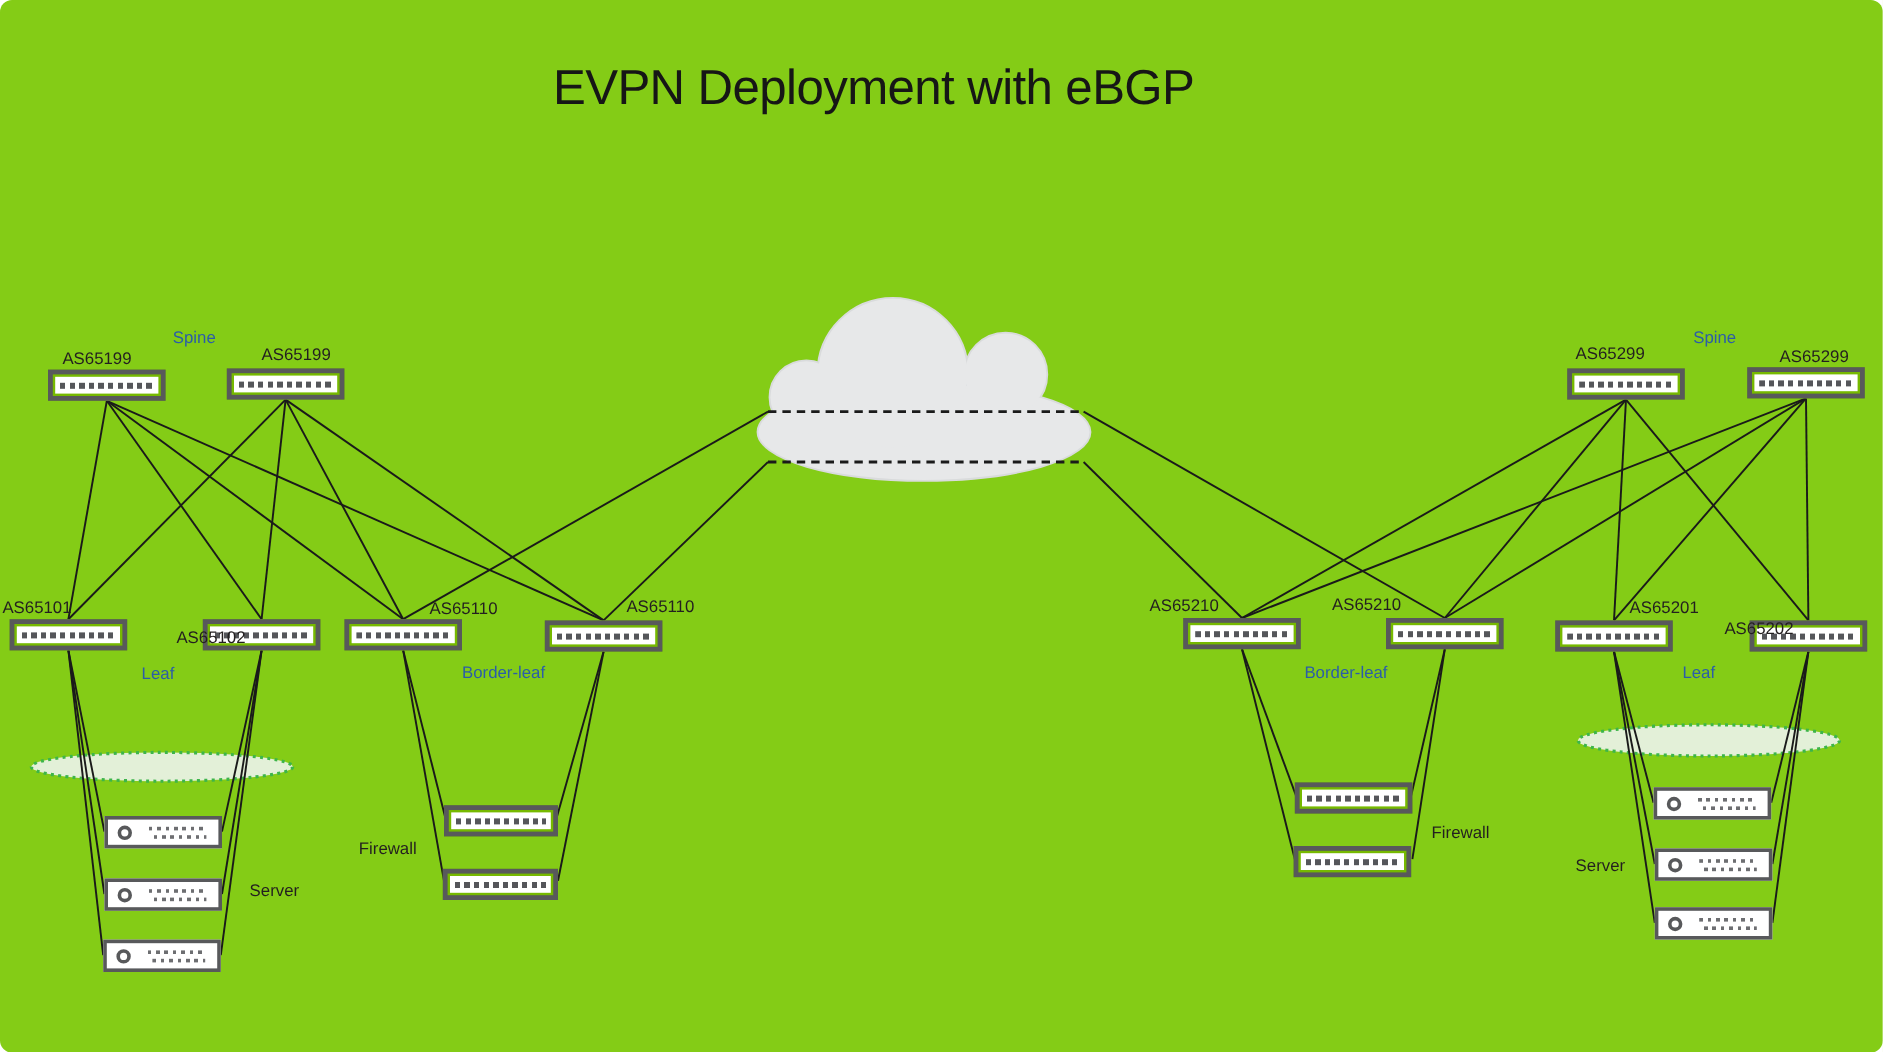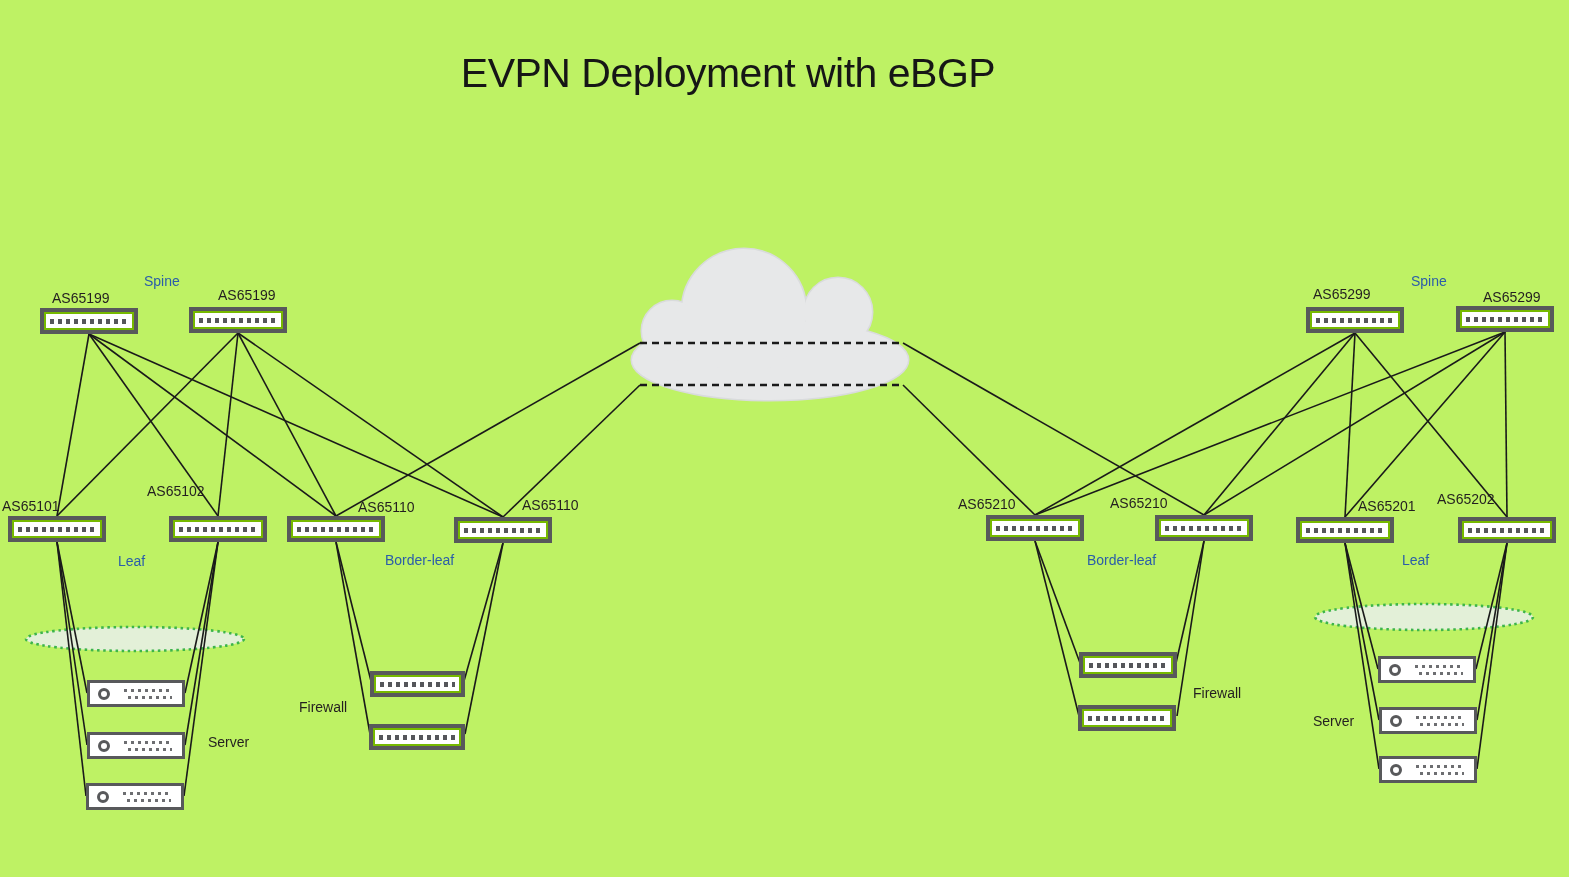--- a/index.html
+++ b/index.html
@@ -1,18 +1,19 @@
 <!DOCTYPE html>
 <html><head>
 <meta charset="utf-8">
 <style>
   html,body{margin:0;padding:0;background:#fff;}
   .canvas{
-    position:relative;width:1569px;height:877px;background:#bef264;overflow:hidden;
+    position:relative;width:1569px;height:877px;background:#84cc16;overflow:hidden;
     font-family:"Liberation Sans", sans-serif;
+    border-radius:10px;
   }
   .title{
     position:absolute;left:728px;top:50px;transform:translateX(-50%);
     font-size:41px;font-weight:500;color:#161616;white-space:nowrap;letter-spacing:-0.5px;
   }
   svg.layer{position:absolute;left:0;top:0;}
   .lbl{
     position:absolute;font-size:14px;color:#231f20;white-space:nowrap;line-height:14px;
   }
   .lbl.blue{color:#2b5da9;}
@@ -250,33 +251,33 @@
     </div>
   <div class="server" style="left:1379px;top:756px">
       <div class="server-led"></div>
       <div class="server-vents"></div>
     </div>
 
   <div class="lbl blue" style="left:144px;top:274px">Spine</div>
   <div class="lbl" style="left:52px;top:291px">AS65199</div>
   <div class="lbl" style="left:218px;top:288px">AS65199</div>
   <div class="lbl" style="left:2px;top:499px">AS65101</div>
-  <div class="lbl" style="left:147px;top:484px">AS65102</div>
+  <div class="lbl" style="left:147px;top:524px">AS65102</div>
   <div class="lbl blue" style="left:118px;top:554px">Leaf</div>
   <div class="lbl" style="left:358px;top:500px">AS65110</div>
   <div class="lbl" style="left:522px;top:498px">AS65110</div>
   <div class="lbl blue" style="left:385px;top:553px">Border-leaf</div>
   <div class="lbl" style="left:299px;top:700px">Firewall</div>
   <div class="lbl" style="left:208px;top:735px">Server</div>
 
   <div class="lbl blue" style="left:1411px;top:274px">Spine</div>
   <div class="lbl" style="left:1313px;top:287px">AS65299</div>
   <div class="lbl" style="left:1483px;top:290px">AS65299</div>
   <div class="lbl" style="left:958px;top:497px">AS65210</div>
   <div class="lbl" style="left:1110px;top:496px">AS65210</div>
   <div class="lbl blue" style="left:1087px;top:553px">Border-leaf</div>
   <div class="lbl" style="left:1358px;top:499px">AS65201</div>
-  <div class="lbl" style="left:1437px;top:492px">AS65202</div>
+  <div class="lbl" style="left:1437px;top:516px">AS65202</div>
   <div class="lbl blue" style="left:1402px;top:553px">Leaf</div>
   <div class="lbl" style="left:1193px;top:686px">Firewall</div>
   <div class="lbl" style="left:1313px;top:714px">Server</div>
 
 </div>
 
 </body></html>

